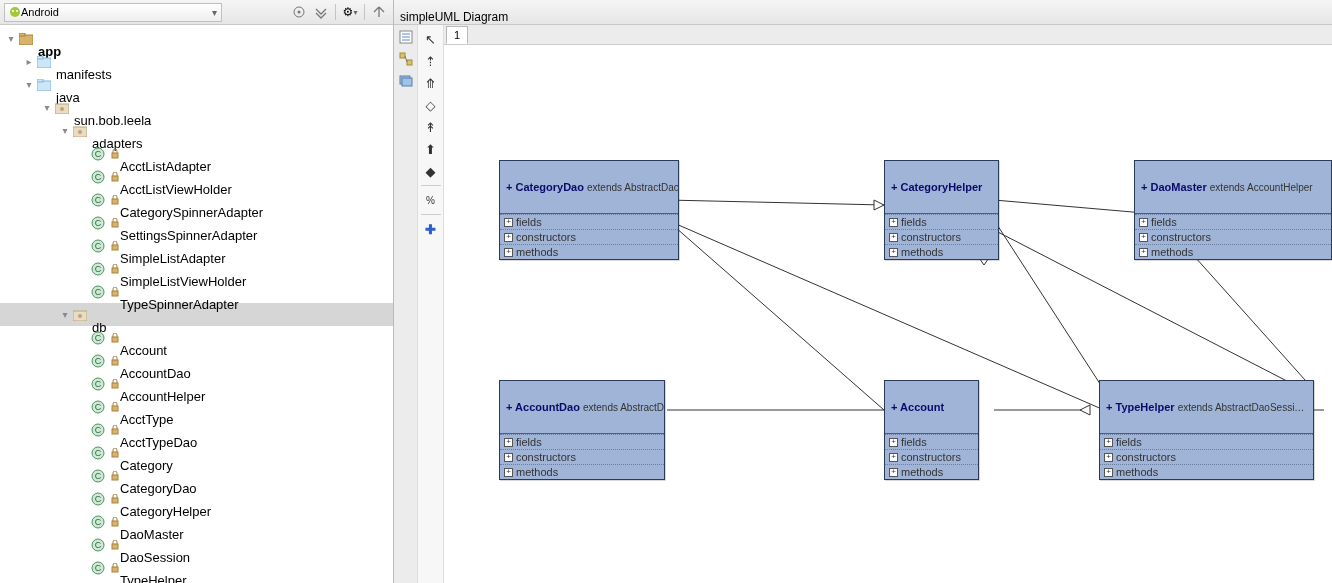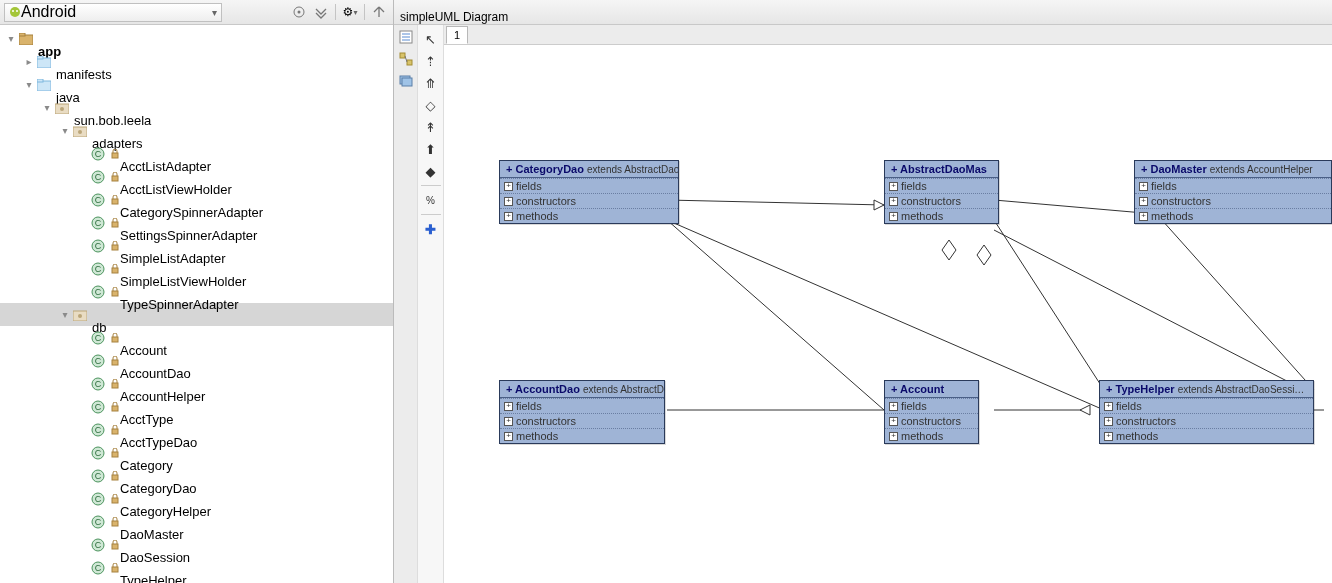--- a/index.html
+++ b/index.html
@@ -1,20 +1,20 @@
 <!DOCTYPE html>
 <html><head>
 <meta charset="utf-8">
 <style>
 * { box-sizing: border-box; margin: 0; padding: 0; }
 body { font-family: "Segoe UI", Arial, sans-serif; font-size: 12px; color: #000; background: #f0f0f0; width: 1332px; height: 583px; overflow: hidden; display: flex; }
 .sidebar { width: 394px; height: 100%; display: flex; flex-direction: column; border-right: 1px solid #bbb; background: #fff; }
 .sidebar-header { height: 25px; background: linear-gradient(#f5f5f5,#e6e6e6); border-bottom: 1px solid #c8c8c8; display: flex; align-items: center; padding: 0 4px; }
 .sidebar-header-right { margin-left: auto; display: flex; gap: 2px; align-items: center; }
-.hdr-dropdown { flex: 0 0 218px; height: 19px; border: 1px solid #c0c0c0; background: linear-gradient(#fff,#eee); display: flex; align-items: center; padding-left: 4px; font-size: 16px; position: relative; }
+.hdr-dropdown { flex: 0 0 218px; height: 19px; border: 1px solid #c0c0c0; background: linear-gradient(#fff,#eee); display: flex; align-items: center; padding-left: 4px; font-size: 11px; position: relative; }
 .hdr-dropdown::after { content: "▾"; position: absolute; right: 4px; font-size: 10px; color: #666; }
 .hdr-btn { width: 20px; height: 20px; display: flex; align-items: center; justify-content: center; cursor: pointer; }
 .hdr-sep { width: 1px; height: 16px; background: #c4c4c4; margin: 0 2px; }
 .tree { flex: 1; overflow: auto; padding: 2px 0; }
 .tree-row { display: flex; align-items: center; height: 23px; padding-left: 4px; cursor: pointer; white-space: nowrap; }
 .tree-arrow { width: 14px; display: inline-flex; justify-content: center; color: #8a8a8a; font-size: 10px; }
 .tree-icon { width: 16px; height: 16px; display: inline-flex; align-items: center; justify-content: center; margin-right: 4px; }
 .tree-label { font-size: 13px; margin-top: 26px; }
 .bold { font-weight: 700; }
 .indent-0 { padding-left: 4px; }
@@ -28,21 +28,21 @@
 .canvas-wrap { flex: 1; display: flex; position: relative; background: #fff; }
 .left-gutter { width: 24px; border-right: 1px solid #ddd; background: #ececec; display: flex; flex-direction: column; align-items: center; padding: 4px 0; gap: 6px; }
 .toolcol { width: 26px; border-right: 1px solid #ddd; background: #f7f7f7; display: flex; flex-direction: column; align-items: center; padding: 4px 0; gap: 2px; }
 .tool-btn { width: 20px; height: 20px; display: flex; align-items: center; justify-content: center; border: 1px solid transparent; cursor: pointer; font-size: 13px; color: #333; }
 .tool-btn.sep { height: 1px; width: 20px; border: none; border-top: 1px solid #ccc; margin: 2px 0; cursor: default; }
 .canvas { position: relative; flex: 1; background: #fff; overflow: hidden; }
 .canvas-tab-strip { position: absolute; top: 0; left: 0; right: 0; height: 20px; background: #ececec; border-bottom: 1px solid #ccc; display: flex; align-items: center; }
 .canvas-tab { height: 18px; min-width: 22px; padding: 0 6px; margin-left: 2px; background: #fff; border: 1px solid #b8b8b8; border-bottom: 1px solid #fff; display: flex; align-items: center; justify-content: center; font-size: 11px; }
 svg.wires { position: absolute; top: 20px; left: 0; }
 .uml-box { position: absolute; border: 1px solid #2a3a5a; background: #9fb4d6; font-size: 11px; box-shadow: 1px 1px 0 rgba(0,0,0,.15); }
-.uml-title { padding: 2px 6px; font-weight: 700; color: #0a0a6a; border-bottom: 1px solid #4a5f86; white-space: nowrap; overflow: hidden; }
+.uml-title { padding: 20px 6px; font-weight: 700; color: #0a0a6a; border-bottom: 1px solid #4a5f86; white-space: nowrap; overflow: hidden; }
 .uml-title .ext { font-weight: 400; color: #333; font-size: 10px; }
 .uml-section { padding: 1px 4px; color: #333; border-top: 1px dotted #6a7ea2; display: flex; align-items: center; gap: 3px; }
 .uml-section .plusbox { width: 9px; height: 9px; border: 1px solid #555; background: #fff; display: inline-flex; align-items: center; justify-content: center; font-size: 8px; line-height: 1; }
 .folder-icon svg, .pkg-icon svg, .class-icon svg, .android-icon svg { display: block; }
 .gutter-item { width:16px; height:16px; display:flex; align-items:center; justify-content:center; }
 </style>
 </head>
 <body>
 
 <div class="sidebar">
@@ -522,21 +522,21 @@
             <span class="plusbox">+</span>
             <span>constructors</span>
           </div>
         <div class="uml-section">
             <span class="plusbox">+</span>
             <span>methods</span>
           </div>
       </div>
 
       <div class="uml-box" style="left:440px; top:135px; width:115px">
-        <div class="uml-title"><span>+ AbstractDaoMas</span></div>
+        <div class="uml-title"><span>+ CategoryHelper</span></div>
         <div class="uml-section">
             <span class="plusbox">+</span>
             <span>fields</span>
           </div>
         <div class="uml-section">
             <span class="plusbox">+</span>
             <span>constructors</span>
           </div>
         <div class="uml-section">
             <span class="plusbox">+</span>

